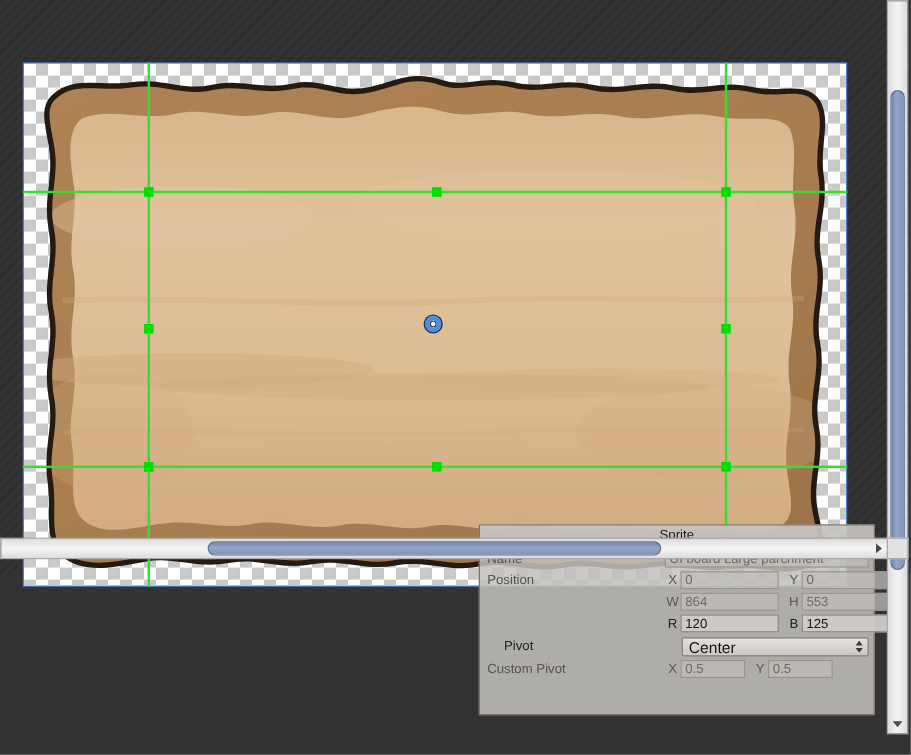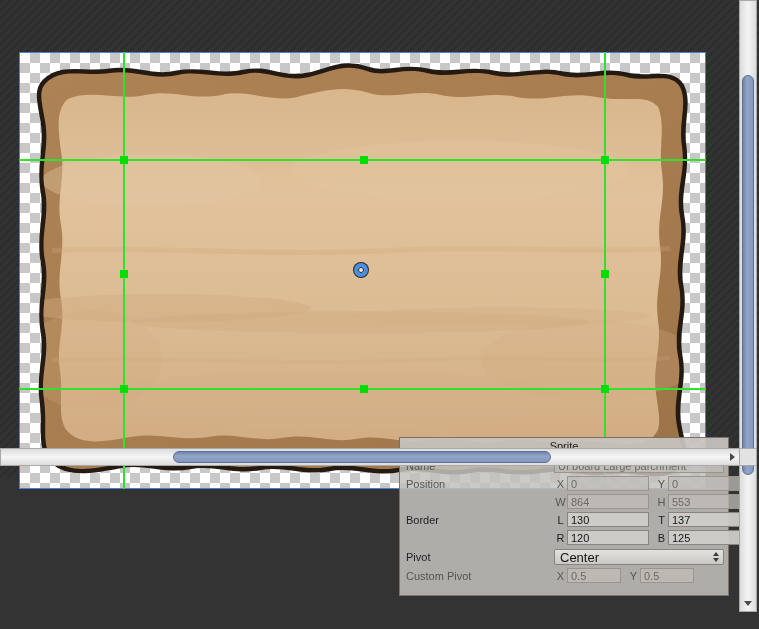--- a/index.html
+++ b/index.html
@@ -422,43 +422,33 @@
         <div class="rlabel dim"></div>
         <div class="fieldgrp">
           <span class="pfx">W</span>
           <div class="fld half">864</div>
           <span class="gapx"></span>
           <span class="pfx">H</span>
           <div class="fld half">553</div>
         </div>
       </div>
 
-      <div class="row">
-        <div class="rlabel bold">Border</div>
-        <div class="fieldgrp">
-          <span class="pfx on">L</span>
-          <div class="fld half on">130</div>
-          <span class="gapx"></span>
-          <span class="pfx on">T</span>
-          <div class="fld half on">137</div>
-        </div>
-      </div>
 
       <div class="row">
         <div class="rlabel"></div>
         <div class="fieldgrp">
           <span class="pfx on">R</span>
           <div class="fld half on">120</div>
           <span class="gapx"></span>
           <span class="pfx on">B</span>
           <div class="fld half on">125</div>
         </div>
       </div>
 
-      <div class="row" style="height:19px;">
+      <div class="row" style="height:19px;margin-left:14px;">
         <div class="rlabel bold">Pivot</div>
         <div class="fieldgrp">
           <div class="selbox">
             <span>Center</span>
             <span class="selarrows">
               <i class="up"></i>
                 <i class="dn"></i>
             </span>
           </div>
         </div>

